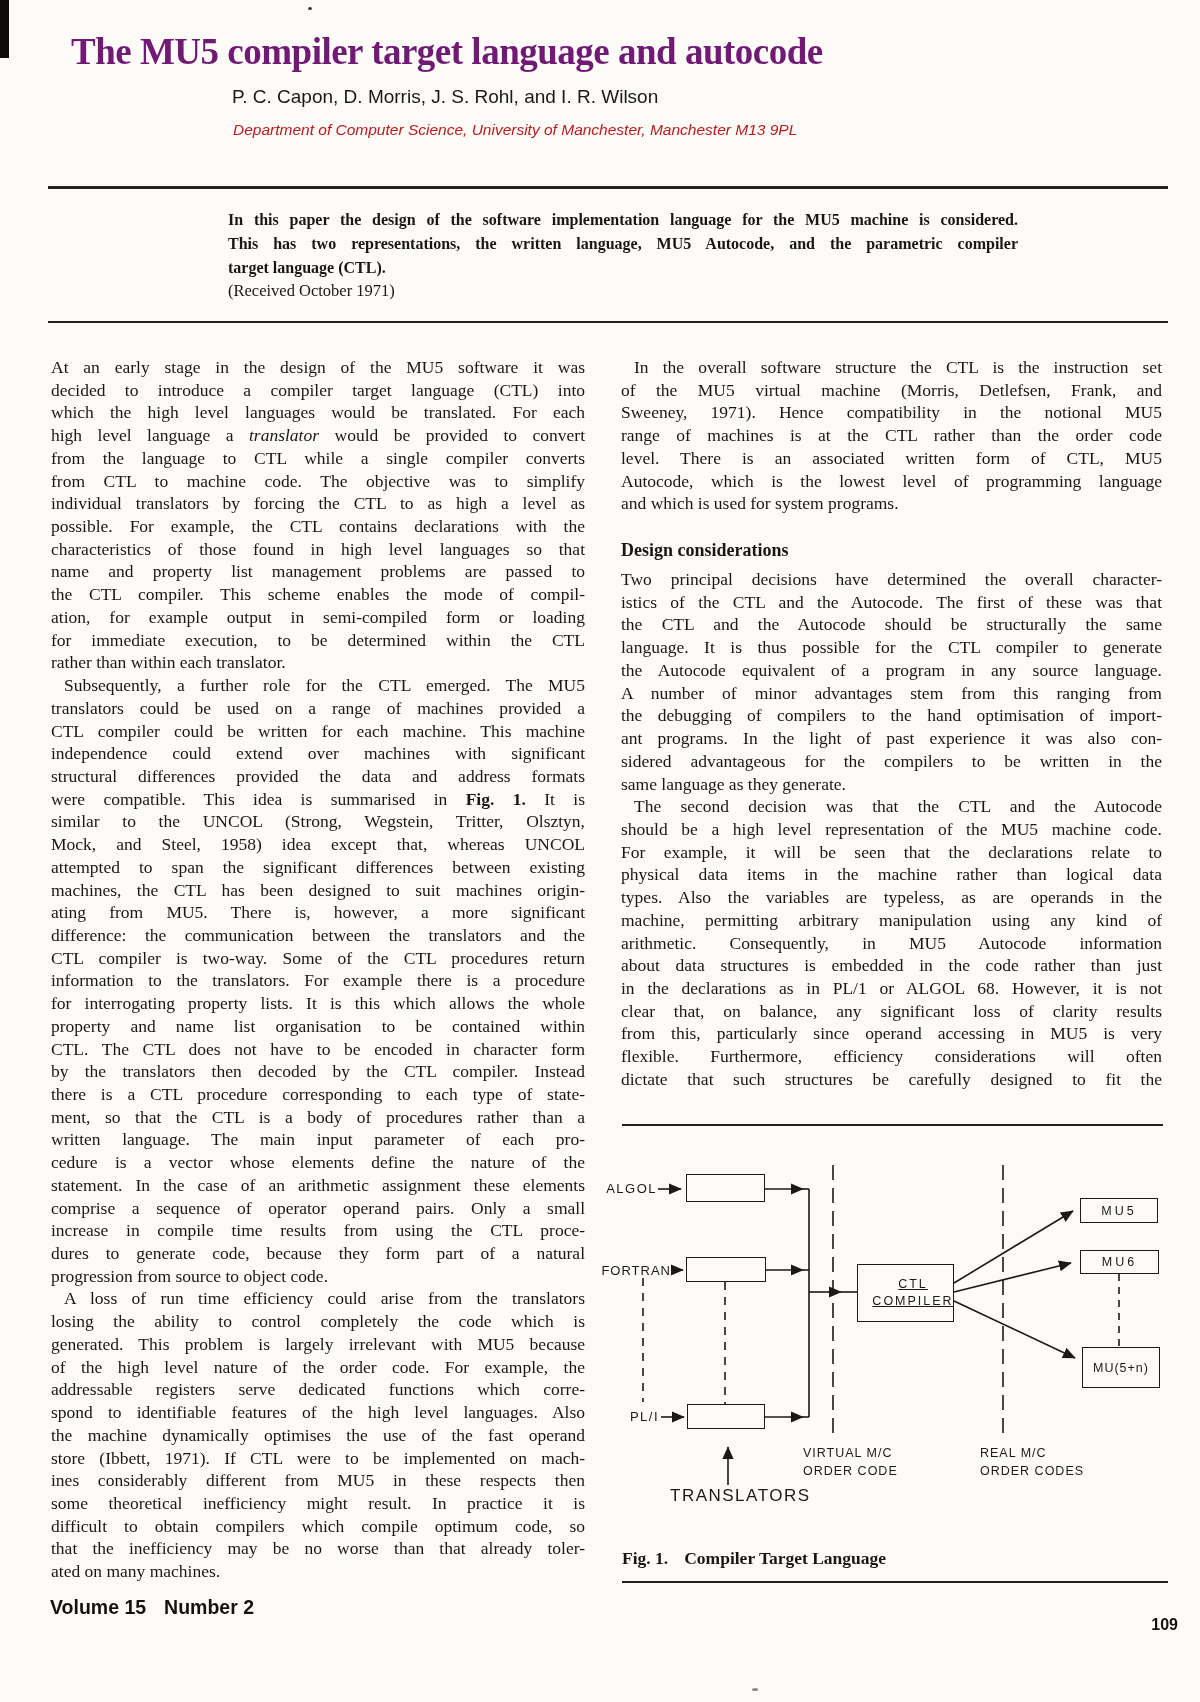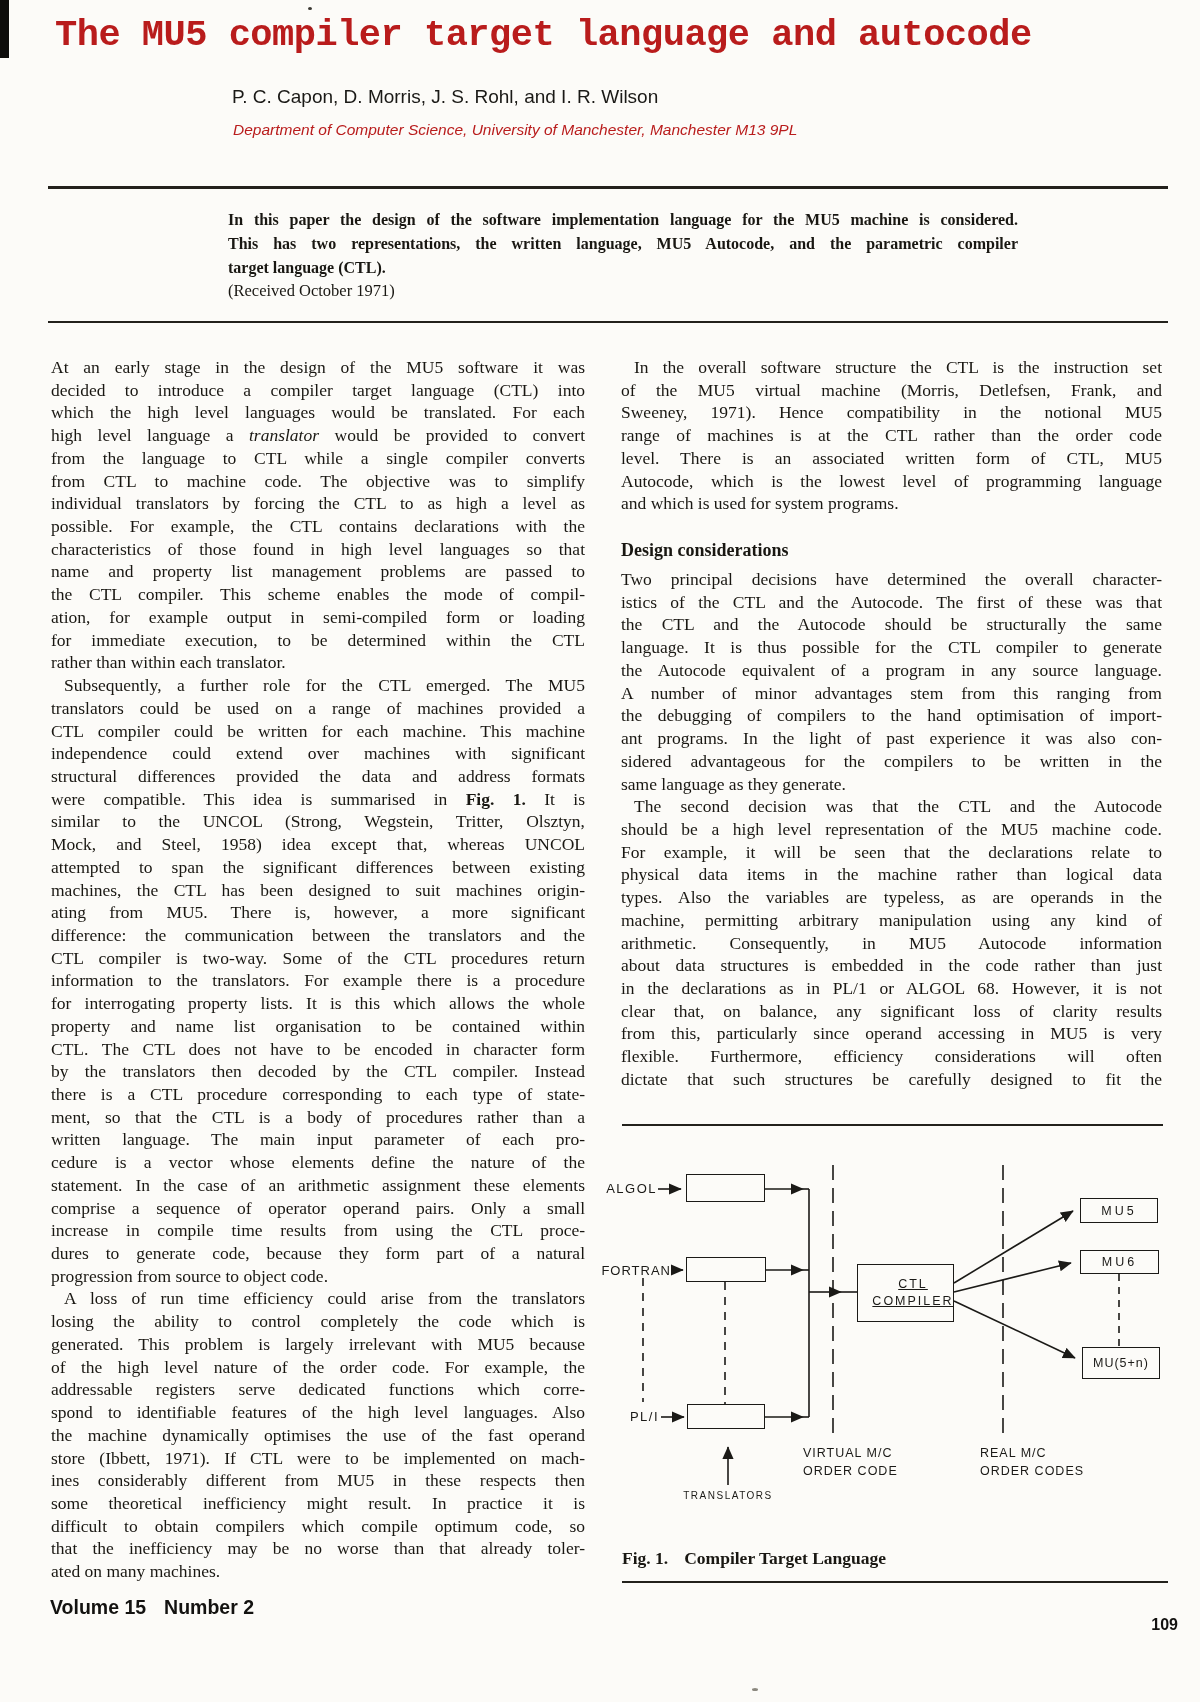--- a/index.html
+++ b/index.html
@@ -4,23 +4,23 @@
 <style>
   html,body{margin:0;padding:0;background:#e8e6e1;}
   .page{position:relative;width:1200px;height:1702px;background:#fcfbf8;color:#191712;
         font-family:"Liberation Serif", serif;overflow:hidden;}
   
   .artifact{position:absolute;background:#0e0d0b;}
   .art-corner{left:0;top:0;width:9px;height:58px;}
   .art-dot1{left:308px;top:7px;width:4px;height:3px;border-radius:50%;background:#3a3832;}
   .art-dot2{left:752px;top:1688px;width:6px;height:3px;border-radius:50%;background:#8b887f;}
   
-  .title{position:absolute;left:55px;top:14px;margin:0;width:1100px;
-         font-family:Liberation Mono, monospace;font-weight:bold;font-size:37px;
-         letter-spacing:-0.5px;color:#b91c1c;}
+  .title{position:absolute;left:55px;top:14px;margin:16px;width:1100px;
+         font-family:Liberation Serif, serif;font-weight:bold;font-size:37px;
+         letter-spacing:-0.5px;color:#701a75;}
   .authors{position:absolute;left:232px;top:86px;font-family:"Liberation Sans", sans-serif;
            font-size:19px;color:#1a1916;}
   .affiliation{position:absolute;left:233px;top:121px;font-family:"Liberation Sans", sans-serif;
                font-style:italic;font-size:15.5px;color:#b91c1c;}
   .rule{position:absolute;background:#23211c;}
   .rule-1{left:48px;top:186px;width:1120px;height:3px;}
   .rule-2{left:48px;top:321px;width:1120px;height:2px;}
   .rule-3{left:622px;top:1124px;width:541px;height:2px;}
   .rule-4{left:622px;top:1581px;width:546px;height:2px;}
   
@@ -42,33 +42,33 @@
           font-family:"Liberation Sans", sans-serif;color:#1b1a17;}
   .figure svg{position:absolute;left:0;top:0;}
   .fbox{position:absolute;border:1.6px solid #1b1a17;background:transparent;box-sizing:border-box;padding-left:15px;}
   .fb-t1{left:86px;top:14px;width:79px;height:28px;}
   .fb-t2{left:86px;top:97px;width:80px;height:25px;}
   .fb-t3{left:87px;top:244px;width:78px;height:25px;}
   .fb-ctl{left:257px;top:104px;width:97px;height:58px;border-width:1.8px;
           display:flex;flex-direction:column;align-items:center;justify-content:center;}
   .fb-m1{left:480px;top:38px;width:78px;height:25px;}
   .fb-m2{left:480px;top:90px;width:79px;height:24px;}
-  .fb-m3{left:482px;top:187px;width:78px;height:32px;}
+  .fb-m3{left:482px;top:187px;width:78px;height:41px;}
   .flabel{position:absolute;font-size:13px;letter-spacing:1.5px;white-space:nowrap;}
   .fl-algol{left:0;top:21px;width:57px;text-align:right;}
   .fl-fortran{left:0;top:103px;width:71px;text-align:right;letter-spacing:1px;}
   .fl-pli{left:0;top:249px;width:59px;text-align:right;}
   .fl-machine{position:absolute;inset:0;display:flex;align-items:center;justify-content:center;
               font-size:12.5px;letter-spacing:3px;}
   .fb-m3 .fl-machine{letter-spacing:1px;}
   .fl-ctl{font-size:12.5px;letter-spacing:2px;line-height:17px;text-align:center;text-decoration:underline;}
   .fl-anno{position:absolute;font-size:12.5px;letter-spacing:1px;line-height:18px;}
   .fl-virtual{left:203px;top:284px;}
   .fl-real{left:380px;top:284px;}
-  .fl-translators{left:70px;top:327px;width:116px;text-align:center;font-size:10px;letter-spacing:1.5px;}
+  .fl-translators{left:70px;top:327px;width:116px;text-align:center;font-size:17px;letter-spacing:1.5px;}
   .fig-caption{position:absolute;left:622px;top:1548px;font-size:17.5px;font-weight:bold;}
   .fig-caption .cap-label{margin-right:16px;}
   
   .footer{position:absolute;left:50px;top:1596px;font-family:"Liberation Sans", sans-serif;
           font-weight:bold;font-size:19.5px;color:#131210;}
   .footer .vol{margin-right:18px;}
   .pagenum{position:absolute;left:1078px;top:1616px;width:100px;text-align:right;
            font-family:"Liberation Sans", sans-serif;font-weight:bold;font-size:16px;color:#131210;}
 </style>
 </head>

